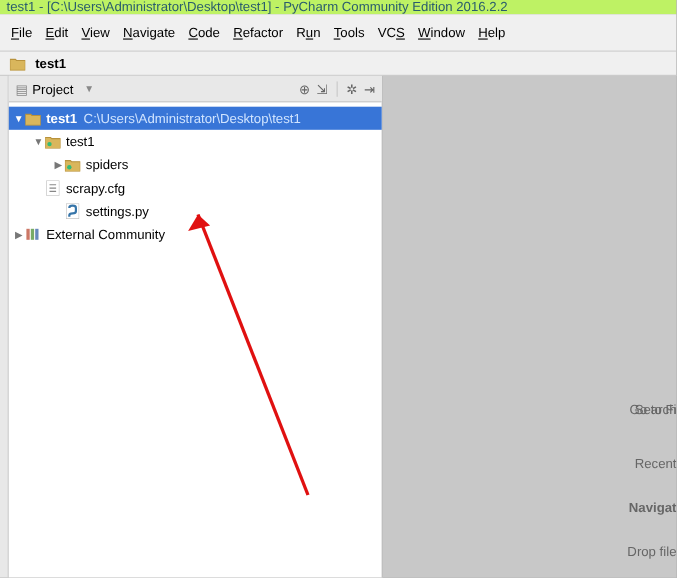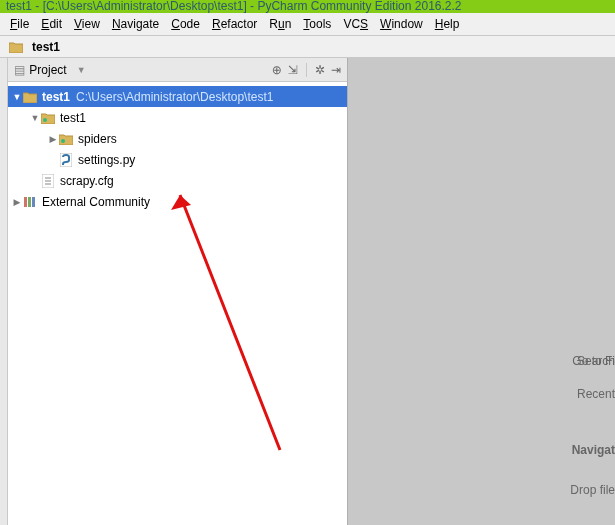--- a/index.html
+++ b/index.html
@@ -1,18 +1,18 @@
 <!DOCTYPE html>
 <html><head>
 <meta charset="utf-8">
 <style>
 * { margin: 0; padding: 0; box-sizing: border-box; font-family: "Segoe UI", Tahoma, sans-serif; font-size: 12px; }
 body { background: #b8b8b8; width: 615px; height: 525px; overflow: hidden; position: relative; }
-.titlebar { background: #84cc16; height: 13px; color: #2a5d6d; padding: 0 6px; line-height: 13px; font-size: 11px; overflow: hidden; white-space: nowrap; }
-.menubar { background: #f0f0f0; height: 23px; display: flex; align-items: center; padding: 0 4px; border-bottom: 1px solid #c8c8c8; }
+.titlebar { background: #bef264; height: 13px; color: #2a5d6d; padding: 0 6px; line-height: 13px; font-size: 11px; overflow: hidden; white-space: nowrap; }
+.menubar { background: #f0f0f0; height: 34px; display: flex; align-items: center; padding: 0 4px; border-bottom: 1px solid #c8c8c8; }
 .menubar span { padding: 0 6px; cursor: default; }
 .menubar span u { text-decoration: underline; }
 .breadcrumb { background: #f0f0f0; height: 22px; display: flex; align-items: center; padding: 0 8px; border-bottom: 1px solid #c8c8c8; gap: 4px; }
 .main { display: flex; height: 468px; }
 .toolwindow-bar { width: 8px; background: #e8e8e8; border-right: 1px solid #c8c8c8; }
 .project-panel { width: 340px; background: #fff; border-right: 1px solid #b0b0b0; display: flex; flex-direction: column; }
 .proj-header { height: 24px; background: #e8e8e8; border-bottom: 1px solid #c8c8c8; display: flex; align-items: center; padding: 0 6px; }
 .proj-title { display: flex; align-items: center; gap: 4px; flex: 1; }
 .proj-btns { display: flex; gap: 6px; align-items: center; }
 .proj-btns span { color: #666; cursor: default; }
@@ -22,21 +22,21 @@
 .tree-indent { display: inline-block; }
 .arrow { width: 10px; display: inline-flex; justify-content: center; color: #777; font-size: 9px; }
 .tree-row.selected .arrow { color: #fff; }
 .arrow.none { visibility: hidden; }
 .ticon { width: 16px; display: inline-flex; justify-content: center; margin-right: 4px; }
 .path-text { color: #888; margin-left: 6px; font-size: 12px; }
 .tree-row.selected .path-text { color: #d0e4ff; }
 .editor { flex: 1; background: #c8c8c8; position: relative; color: #666; font-size: 13px; }
 .editor-hint { position: absolute; right: 0; white-space: nowrap; }
 .arrow-annotation { position: absolute; pointer-events: none; }
-.h1 { top: 260px; margin-top: 36px; } .h2 { top: 296px; } .h3 { top: 329px; } .h4 { top: 385px; font-weight: bold; } .h5 { top: 425px; text-align: right; }
+.h1 { top: 260px; margin-top: 36px; } .h2 { top: 296px; } .h3 { top: 345px; } .h4 { top: 385px; font-weight: bold; } .h5 { top: 425px; text-align: right; }
 .sep { width:1px; height:14px; background:#c8c8c8; margin:0 2px; }
 </style>
 </head>
 <body>
 
 <div class="titlebar">
   <span>test1 - [C:\Users\Administrator\Desktop\test1] - PyCharm Community Edition 2016.2.2</span>
 </div>
 
 <div class="menubar">
@@ -113,43 +113,43 @@
               <circle cx="4" cy="8" r="2" fill="#3b7"></circle>
             </svg>
           </span>
         <span>spiders</span>
       </div>
 
 
 
 
       <div class="tree-row">
-        <span class="tree-indent" style="width:36px"></span>
-        <span class="arrow none">▶</span>
-        <span class="ticon">
-            <svg width="12" height="14" viewBox="0 0 12 14">
-              <rect width="12" height="14" fill="#fff" stroke="#bbb"></rect>
-              <path d="M3 4 q0 -2 3 -2 q3 0 3 2 v3 q0 2 -3 2 q-3 0 -3 2 v1" stroke="#3775a9" fill="none" stroke-width="2"></path>
-            </svg>
-          </span>
-        <span>settings.py</span>
-      </div>
-
-      <div class="tree-row">
         <span class="tree-indent" style="width:18px"></span>
         <span class="arrow none">▶</span>
         <span class="ticon">
             <svg width="12" height="14" viewBox="0 0 12 14">
               <rect width="12" height="14" fill="#fff" stroke="#bbb"></rect>
               <line x1="3" y1="4" x2="9" y2="4" stroke="#888"></line>
               <line x1="3" y1="7" x2="9" y2="7" stroke="#888"></line>
               <line x1="3" y1="10" x2="9" y2="10" stroke="#888"></line>
             </svg>
           </span>
         <span>scrapy.cfg</span>
+      </div>
+
+      <div class="tree-row">
+        <span class="tree-indent" style="width:36px"></span>
+        <span class="arrow none">▶</span>
+        <span class="ticon">
+            <svg width="12" height="14" viewBox="0 0 12 14">
+              <rect width="12" height="14" fill="#fff" stroke="#bbb"></rect>
+              <path d="M3 4 q0 -2 3 -2 q3 0 3 2 v3 q0 2 -3 2 q-3 0 -3 2 v1" stroke="#3775a9" fill="none" stroke-width="2"></path>
+            </svg>
+          </span>
+        <span>settings.py</span>
       </div>
 
       <div class="tree-row">
         <span class="arrow">▶</span>
         <span class="ticon">
             <svg width="14" height="14" viewBox="0 0 14 14">
               <rect x="1" y="2" width="3" height="10" fill="#c76"></rect>
               <rect x="5" y="2" width="3" height="10" fill="#7a6"></rect>
               <rect x="9" y="2" width="3" height="10" fill="#68b"></rect>
             </svg>

